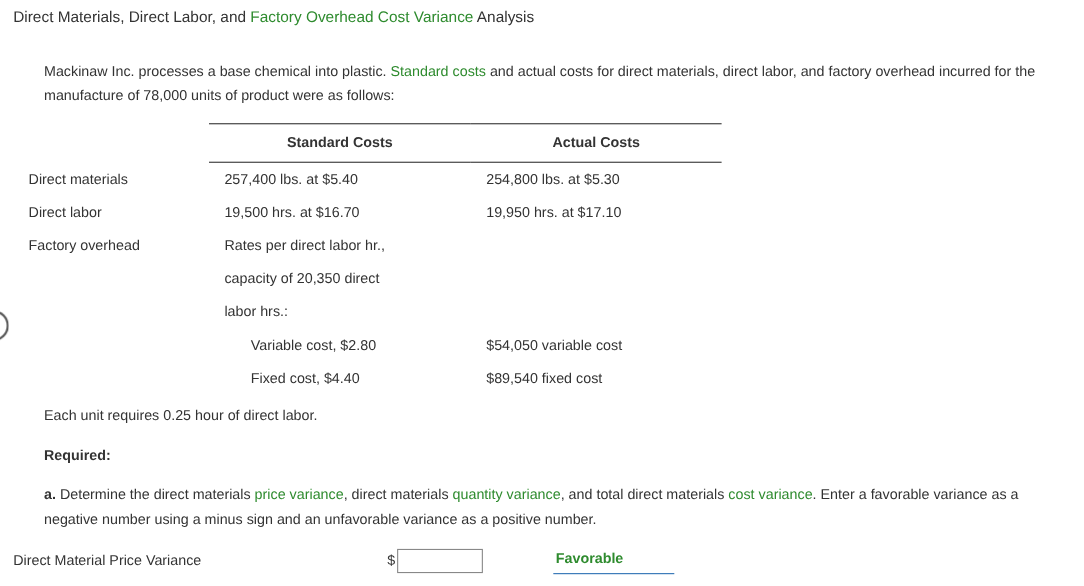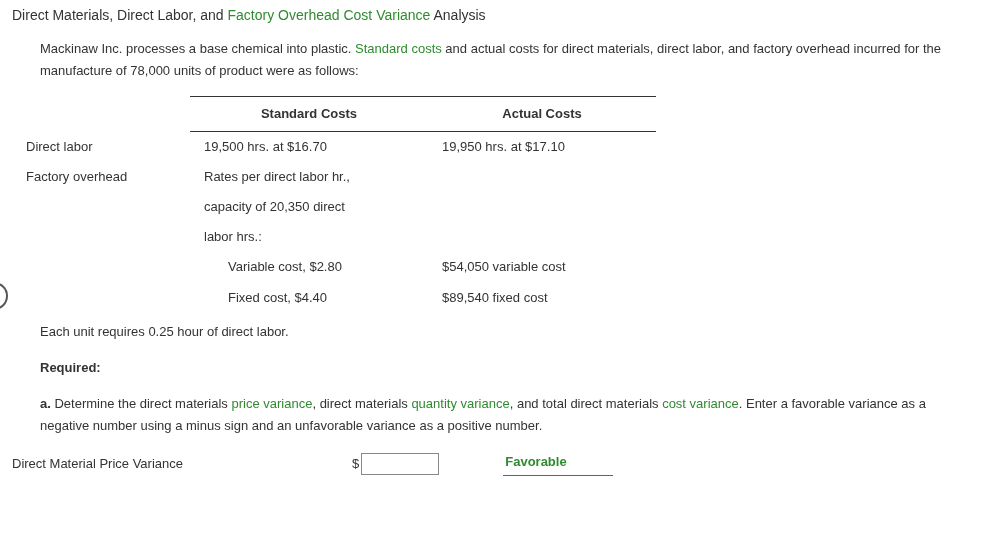--- a/index.html
+++ b/index.html
@@ -7,21 +7,21 @@
     font-size: 13px;
     color: #333;
     padding: 4px 12px;
     margin: 0;
     line-height: 1.7;
     width: 985px;
     box-sizing: border-box;
   }
   .title-line {
     font-size: 14px;
-    margin-bottom: 10px;
+    margin-bottom: 26px;
   }
   .link-text {
     color: #2e8b2e;
   }
   .section-para {
     margin-bottom: 14px;
     margin-left: 28px;
   }
   table.cost-table {
     border-collapse: collapse;
@@ -100,20 +100,25 @@
 </div>
 
 <table class="cost-table">
   <tbody>
       <tr>
     <th class="label-col"></th>
     <th class="std-col">Standard Costs</th>
     <th class="act-col">Actual Costs</th>
   </tr>
   <tr>
+    <td>Direct materials</td>
+    <td>257,400 lbs. at $5.40</td>
+    <td>254,800 lbs. at $5.30</td>
+  </tr>
+  <tr>
     <td>Direct labor</td>
     <td>19,500 hrs. at $16.70</td>
     <td>19,950 hrs. at $17.10</td>
   </tr>
   <tr>
     <td>Factory overhead</td>
     <td>Rates per direct labor hr.,</td>
     <td></td>
   </tr>
   <tr>

